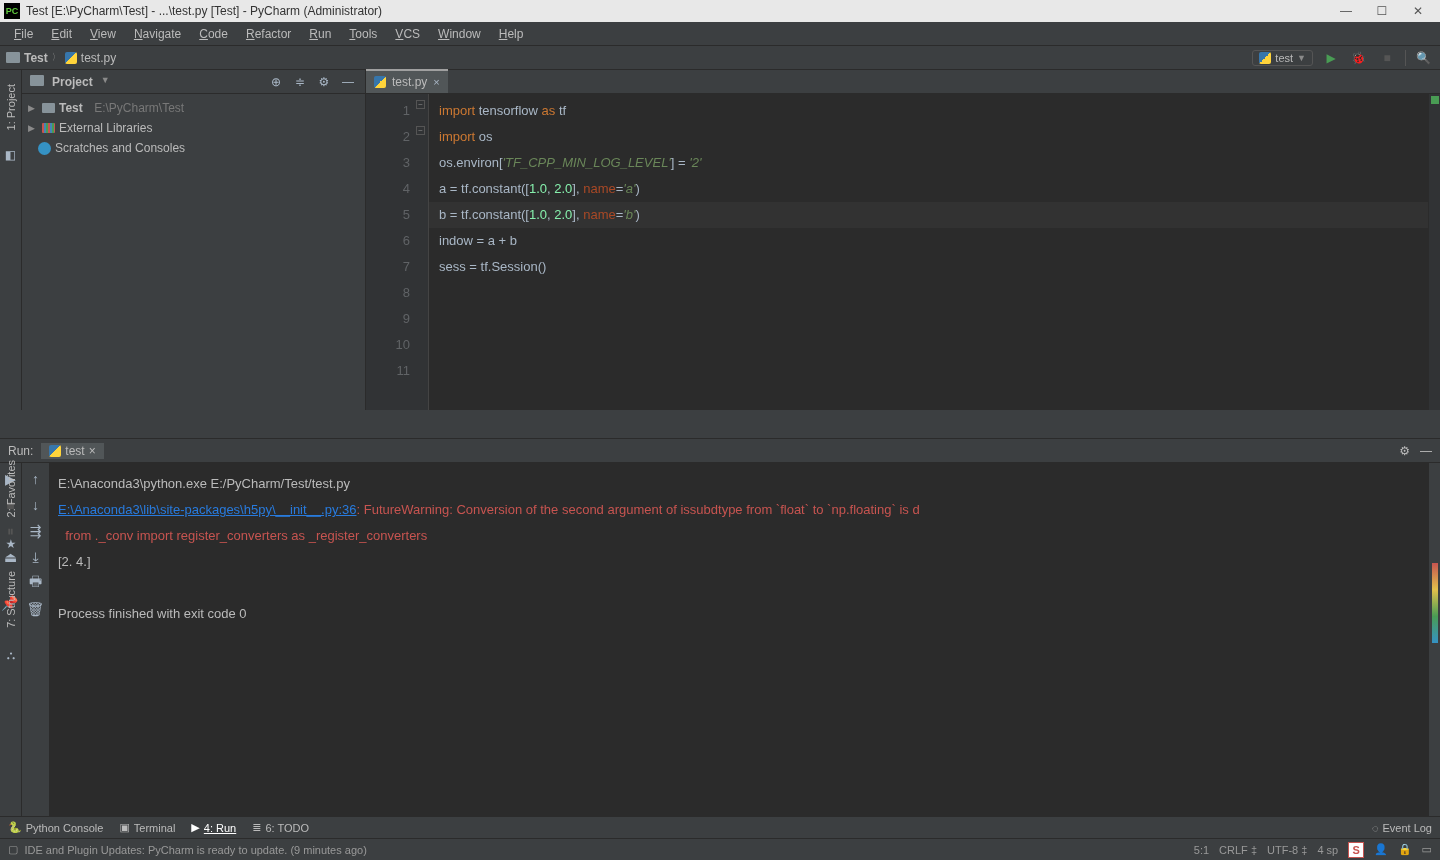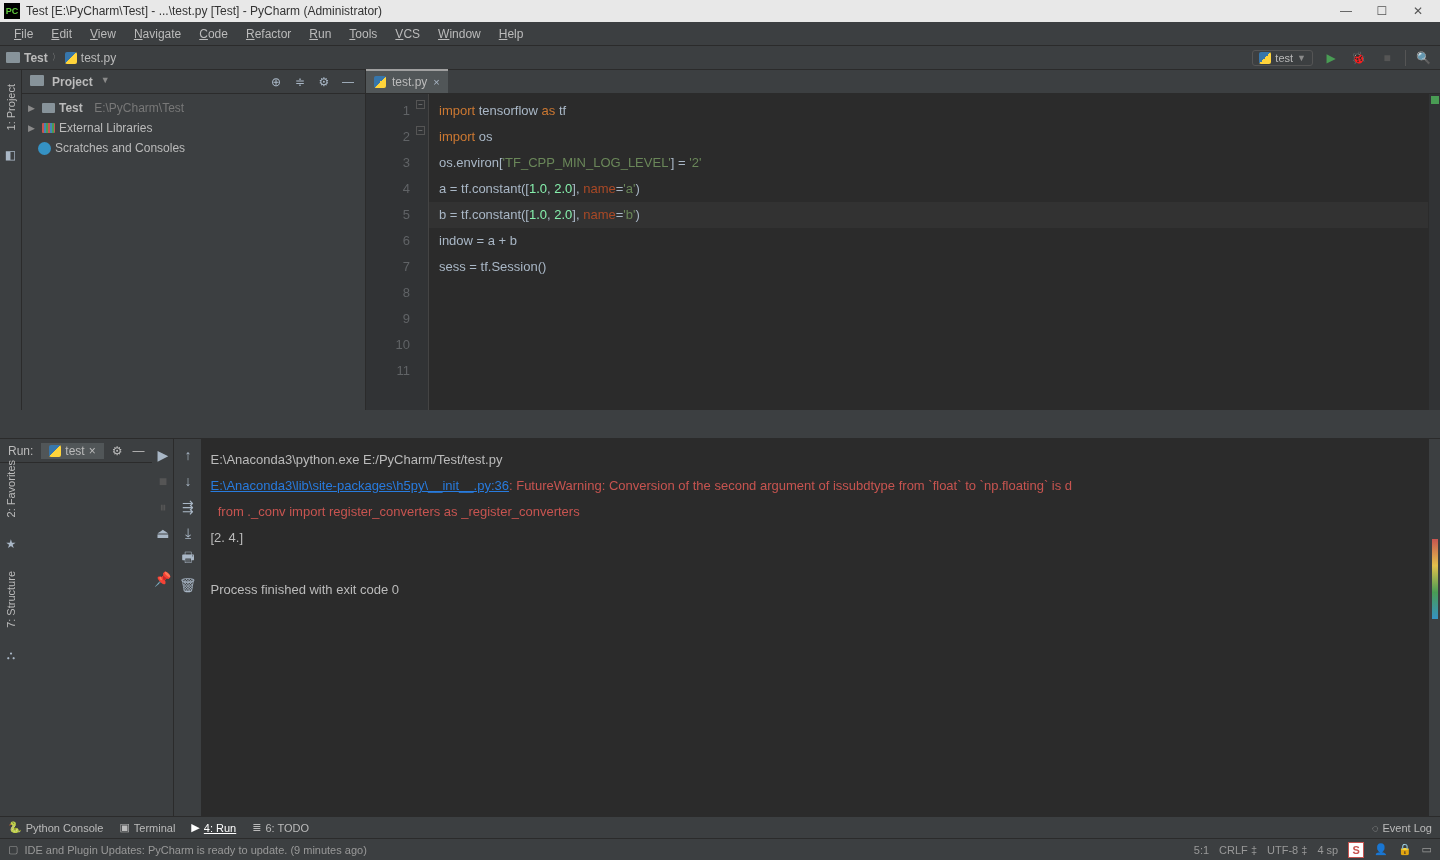--- a/index.html
+++ b/index.html
@@ -40,27 +40,27 @@
 .tab .close-x { color: #a9b7c6; font-size: 11px;}
 .code-wrap { flex: 1; display: flex; overflow: hidden; position: relative; }
 .gutter { width: 62px; background: #313335; text-align: right; padding-right: 18px; padding-top: 4px; color: #606366; font-family: "Consolas", monospace; font-size: 13px; line-height: 26px; }
 .gutter-fold { position:absolute; left:50px; width:12px; top:0; bottom:0; }
 .gutter-fold .f { position:absolute; left:0; width:9px; height:9px; border:1px solid #555; background:#313335; font-size:8px; line-height:8px; text-align:center; color:#888;}
 .code { flex: 1; padding: 4px 0 0 10px; font-family: "Consolas", monospace; font-size: 13px; line-height: 26px; position:relative; border-left:1px solid #444; }
 .code .line { white-space: pre; }
 .current-line-bg { position:absolute; left:0; right:0; height:26px; background:#323232; z-index:0; }
 .code .line * { position:relative; z-index:1;}
 .kw { color: #cc7832; }
-.str { color: #6a8759; }
+.str { color: #6a8759; font-style: italic; }
 .num { color: #86efac; }
 .param { color: #aa4926; }
 .norm { color: #a9b7c6; }
 .err-stripe { width: 12px; background: #313335; border-left:1px solid #2b2b2b; position:relative;}
 .err-stripe .ok { position:absolute; top:2px; right:1px; width:8px; height:8px; background:#499c54; }
-.run-panel { height: 378px; display: flex; flex-direction: row; border-top: 1px solid #2b2b2b; margin-top: 28px; }
+.run-panel { height: 378px; display: flex; flex-direction: column; border-top: 1px solid #2b2b2b; margin-top: 28px; }
 .run-head { height: 24px; background: #3c3f41; display: flex; align-items: center; padding: 0 8px; gap: 8px; border-bottom:1px solid #2b2b2b;}
 .run-head .rtab { background: #515658; padding: 1px 8px; display:flex; align-items:center; gap:4px; font-size:12px;}
 .run-head .right { margin-left:auto; display:flex; gap:10px;}
 .run-body { flex: 1; display: flex; background: #2b2b2b; min-height: 0;}
 .run-tools { width: 22px; background: #3c3f41; display: flex; flex-direction: column; align-items: center; padding-top: 8px; gap: 10px; border-right:1px solid #2b2b2b;}
 .run-tools2 { width: 28px; background: #3c3f41; display: flex; flex-direction: column; align-items: center; padding-top: 8px; gap: 10px; border-right:1px solid #2b2b2b;}
 .run-tools .t, .run-tools2 .t { width: 16px; height: 16px; display:flex; align-items:center; justify-content:center; color:#a9b7c6; font-size:14px;}
 .run-out { flex: 1; padding: 8px 8px 0 8px; font-family: "Consolas", monospace; font-size: 13px; line-height: 26px; overflow:hidden; white-space: pre; }
 .run-out .link { color: #287bde; text-decoration: underline; }
 .run-out .red { color: #c75450; }

